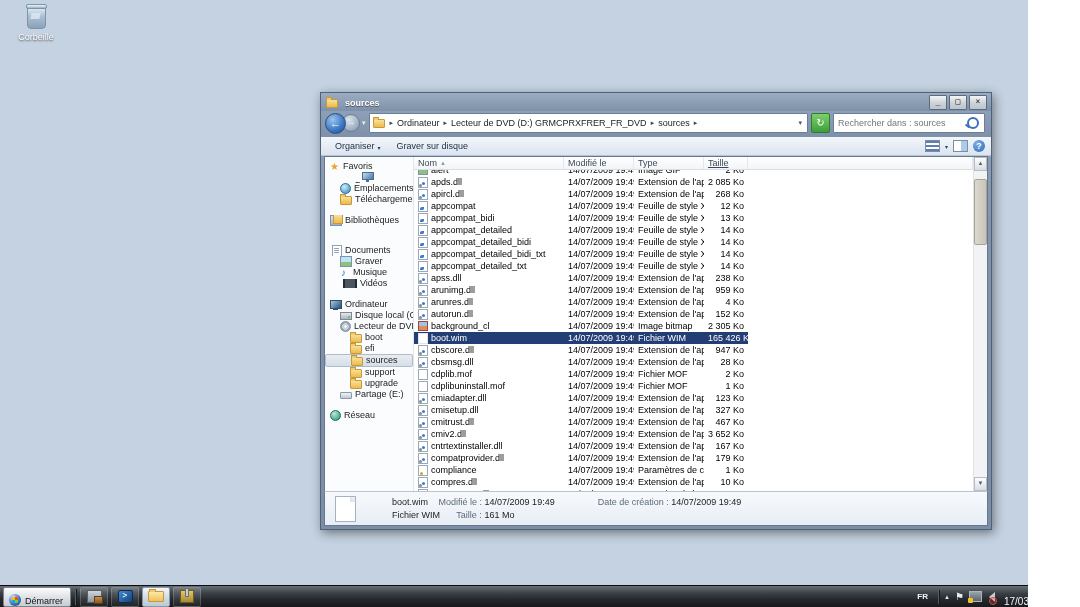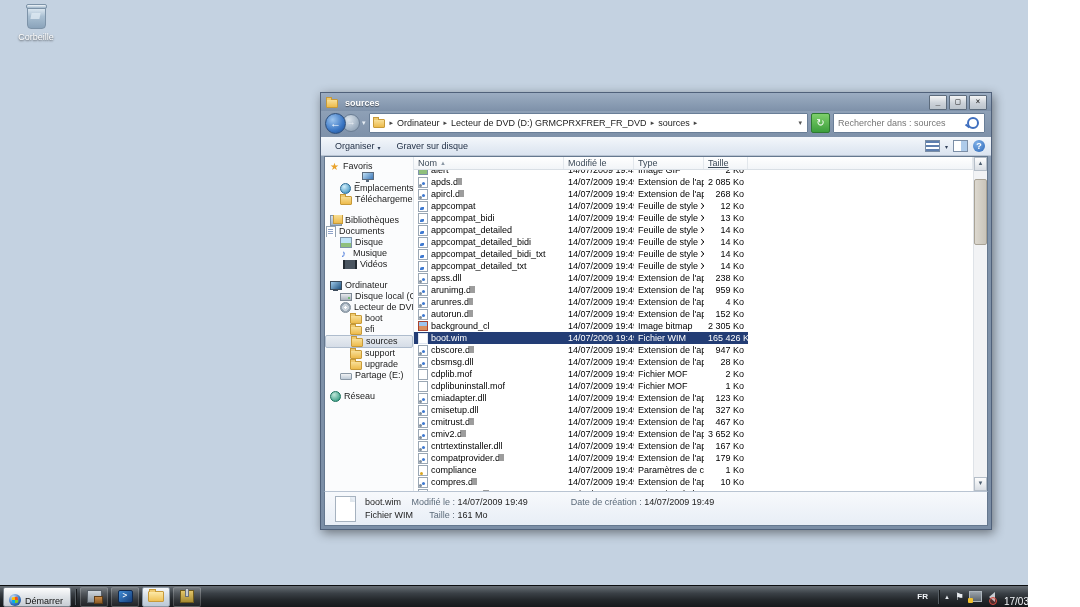--- a/index.html
+++ b/index.html
@@ -101,21 +101,21 @@
   
   .vscroll{width:13px;flex:none;background:#f2f3f5;border-left:1px solid #dfe3e8;display:flex;flex-direction:column;align-items:stretch;}
   .sb-btn{height:12px;background:linear-gradient(180deg,#fdfdfd,#d9dee4);border:1px solid #b5bec8;font-size:6px;color:#4f6071;text-align:center;line-height:11px;flex:none;}
   .sb-thumb{margin-top:8px;height:64px;background:linear-gradient(90deg,#dcd8cf,#c9c4b9);border:1px solid #a9a396;border-radius:2px;flex:none;}
   .sb-fill{flex:1;}
 
   
   .details{height:33px;flex:none;background:linear-gradient(180deg,#f7f9fc,#e8eef6);border:1px solid #65788f;border-top:1px solid #b9c4d2;display:flex;align-items:center;padding:0 10px;gap:9px;}
   .dp-icon{width:19px;height:24px;background:#fff;border:1px solid #a6b2bf;position:relative;flex:none;}
   .dp-icon::before{content:"";position:absolute;top:0;right:0;border-style:solid;border-width:0 5px 5px 0;border-color:#dfe6ec #e8eef6;}
-  .dp-text{font-size:9px;color:#1c1c1c;line-height:13px;}
+  .dp-text{font-size:9px;color:#1c1c1c;line-height:13px;margin-left:27px;}
   .dp-name{margin-right:8px;}
   .dp-label{color:#5c6b7a;}
   .dp-gap{display:inline-block;width:38px;}
   .dp-row2 .dp-type{margin-right:14px;}
 
   
   .taskbar{position:absolute;left:0;bottom:0;width:1080px;height:22px;background:linear-gradient(180deg,#686f76,#3a4046 35%,#24282c 65%,#17191c);border-top:1px solid #0c0e10;display:flex;align-items:center;padding:0 2px;box-sizing:border-box;}
   .startbtn{height:18px;margin-left:1px;padding:0 7px 0 5px;display:flex;align-items:flex-end;gap:4px;background:linear-gradient(180deg,#fdfdfd,#dfe3e7 50%,#c7cdd4);border:1px solid #7a828a;border-radius:2px;font-size:9px;color:#111;}
   .winlogo{width:12px;height:12px;border-radius:50%;background:radial-gradient(circle at 35% 28%,#cfe3f7,#3a76c4 55%,#17396e);position:relative;}
   .winlogo::after{content:"";position:absolute;left:3px;top:3px;width:6px;height:6px;border-radius:1px;background:conic-gradient(#f1511b 0 25%,#80cc28 0 50%,#00adef 0 75%,#fbbc09 0);transform:rotate(-8deg);}
@@ -222,27 +222,27 @@
           </div>
           <div class="nav-item" style="padding-left: 15px;">
             <span class="si si-folder"></span>
             <span>Téléchargements</span>
           </div>
           <div class="nav-gap"></div>
           <div class="nav-item" style="padding-left: 5px;">
             <span class="si si-libraries"></span>
             <span>Bibliothèques</span>
           </div>
-          <div class="nav-item" style="padding-left: 1px;">
+          <div class="nav-item" style="padding-left: 7px; margin-top: 19px;">
             <span class="si si-doc"></span>
             <span>Documents</span>
           </div>
           <div class="nav-item" style="padding-left: 15px;">
             <span class="si si-pic"></span>
-            <span>Disque</span>
+            <span>Graver</span>
           </div>
           <div class="nav-item" style="padding-left: 15px;">
             <span class="si si-music"></span>
             <span>Musique</span>
           </div>
           <div class="nav-item" style="padding-left: 18px;">
             <span class="si si-film"></span>
             <span>Vidéos</span>
           </div>
           <div class="nav-gap"></div>

